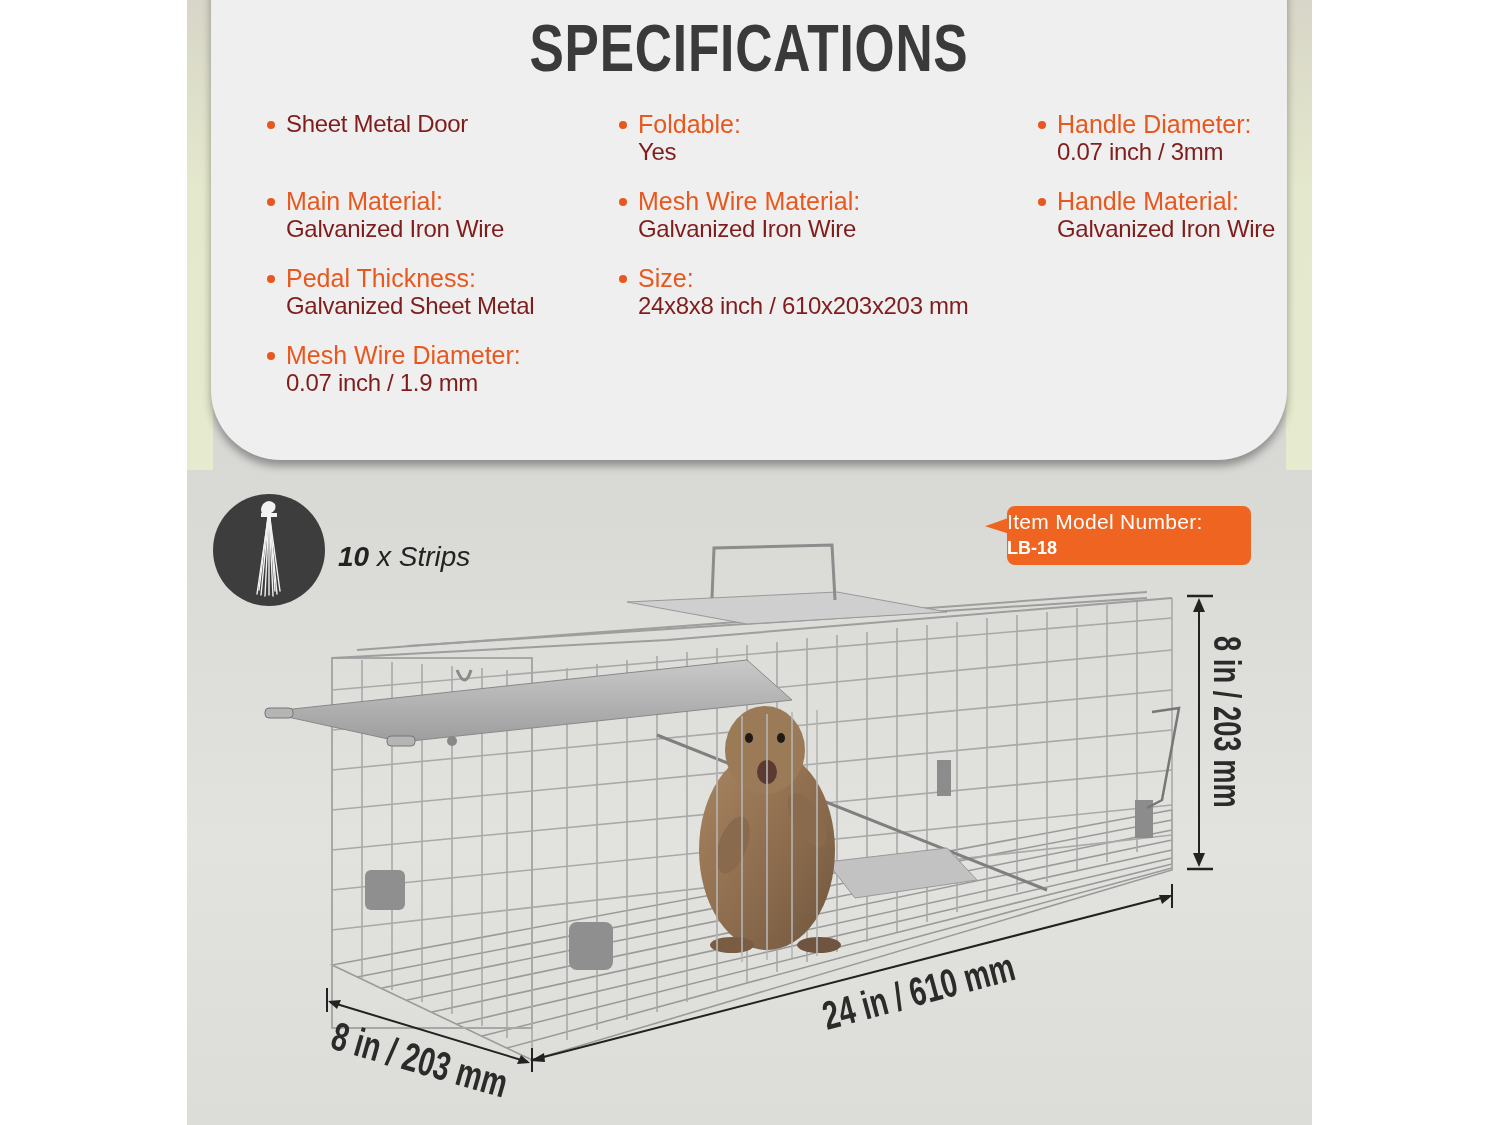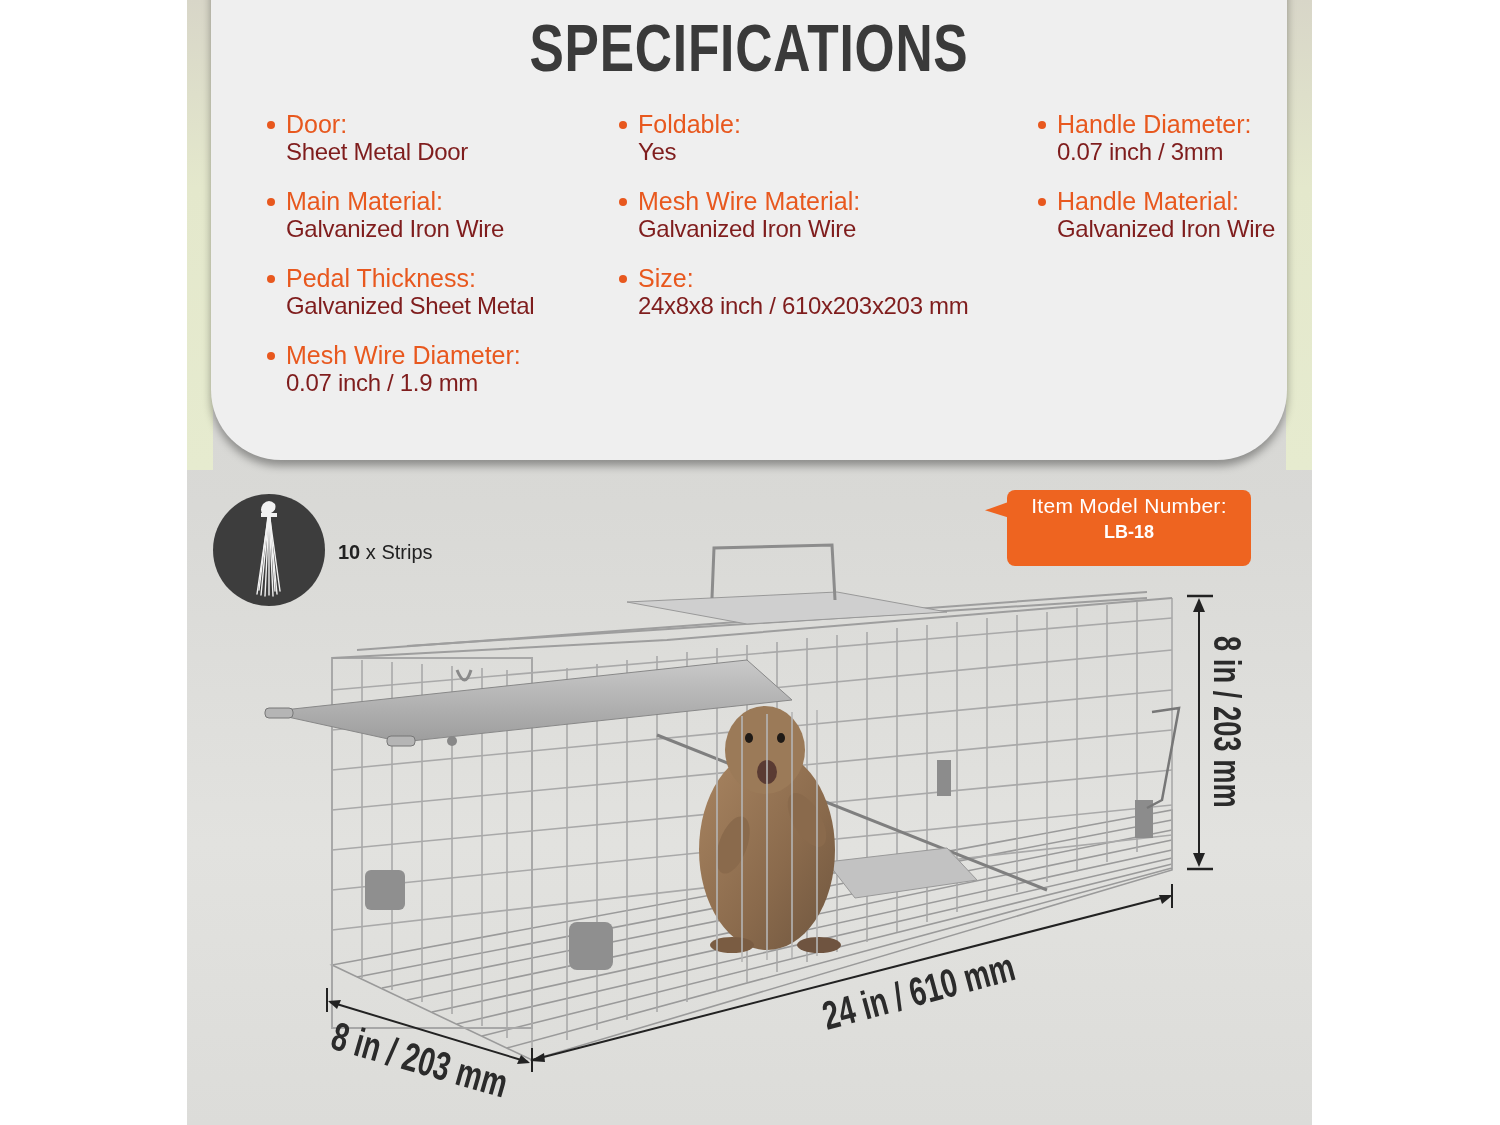--- a/index.html
+++ b/index.html
@@ -31,26 +31,26 @@
   .spec-col { position:absolute; top:150px; }
   .spec-item { position:relative; height:77px; padding-left:19px; }
   .spec-item .bullet { position:absolute; left:0; top:11px; width:8px; height:8px; border-radius:50%; background:#e8581e; }
   .spec-label { font-size:25px; color:#e8581e; line-height:28px; white-space:nowrap; }
   .spec-value { font-size:24px; color:#7f1d1d; line-height:28px; white-space:nowrap; letter-spacing:-0.3px; }
   .col1 { left:56px; }
   .col2 { left:408px; }
   .col3 { left:827px; }
 
   .strips-icon { position:absolute; left:26px; top:494px; width:112px; height:112px; border-radius:50%; background:#3d3d3d; z-index:1; }
-  .strips-text { position:absolute; left:151px; top:541px; font-size:20px; color:#222; z-index:1; }
+  .strips-text { position:absolute; left:151px; top:541px; font-size:28px; color:#222; z-index:1;font-style:italic; }
   .strips-text b { font-weight:bold; }
 
   .model-badge {
-    position:absolute; left:820px; top:490px; width:244px; height:76px;
-    background:#ee6420; border-radius:8px; color:#fff; text-align:center; z-index:3;
+    position:absolute; left:820px; top:506px; width:244px; height:59px;
+    background:#ee6420; border-radius:8px; color:#fff; text-align:left; z-index:3;
   }
   .model-badge::before {
     content:""; position:absolute; left:-22px; top:16px; width:0; height:0;
     border-top:0 solid transparent; border-right:24px solid #ee6420; border-bottom:16px solid transparent;
     transform: skewY(-20deg);
   }
   .model-line1 { font-size:21px; line-height:28px; margin-top:2px; letter-spacing:0.3px; }
   .model-line2 { font-size:18px; font-weight:bold; line-height:24px; }
 
   .cage-svg { position:absolute; left:0; top:0; z-index:1; }
@@ -60,21 +60,20 @@
 <body>
 
 <div class="product">
 
   <div class="spec-card">
     <div class="title">SPECIFICATIONS</div>
 
     <div class="spec-col col1">
       <div class="spec-item">
           <span class="bullet"></span>
-          <div class="spec-label">Door:</div>
           <div class="spec-value">Sheet Metal Door</div>
         </div>
       <div class="spec-item">
           <span class="bullet"></span>
           <div class="spec-label">Main Material:</div>
           <div class="spec-value">Galvanized Iron Wire</div>
         </div>
       <div class="spec-item">
           <span class="bullet"></span>
           <div class="spec-label">Pedal Thickness:</div>

